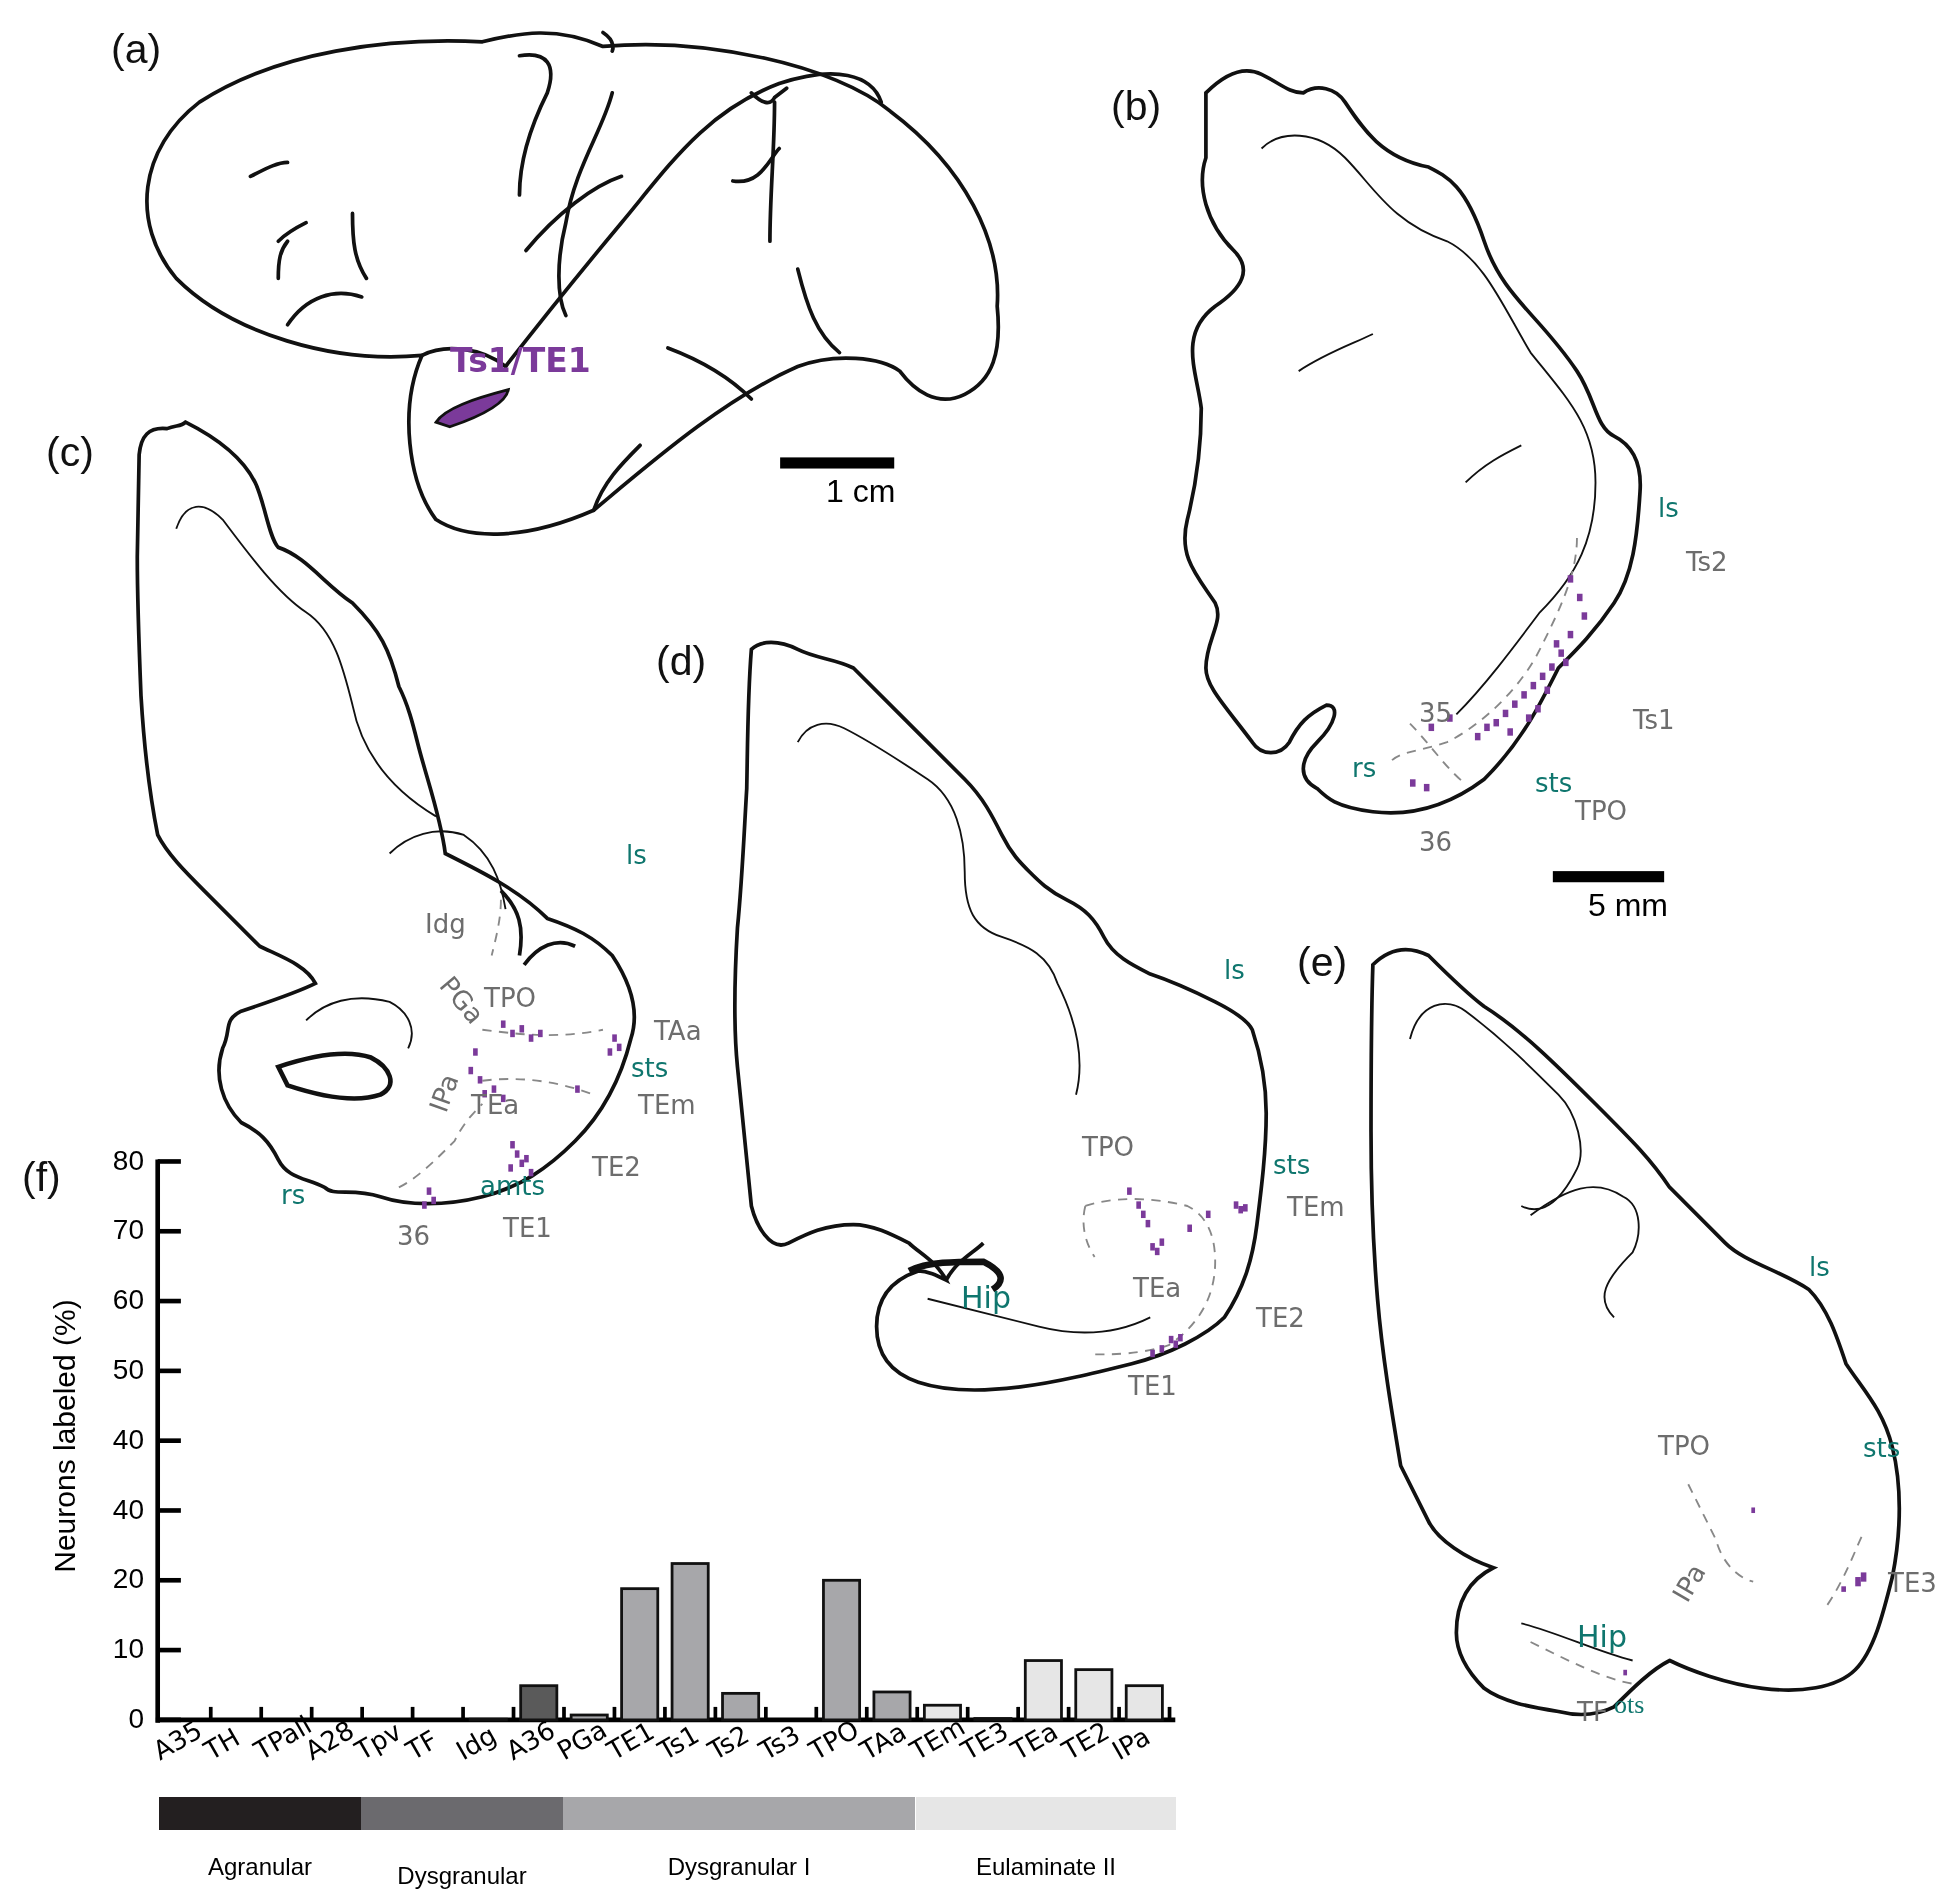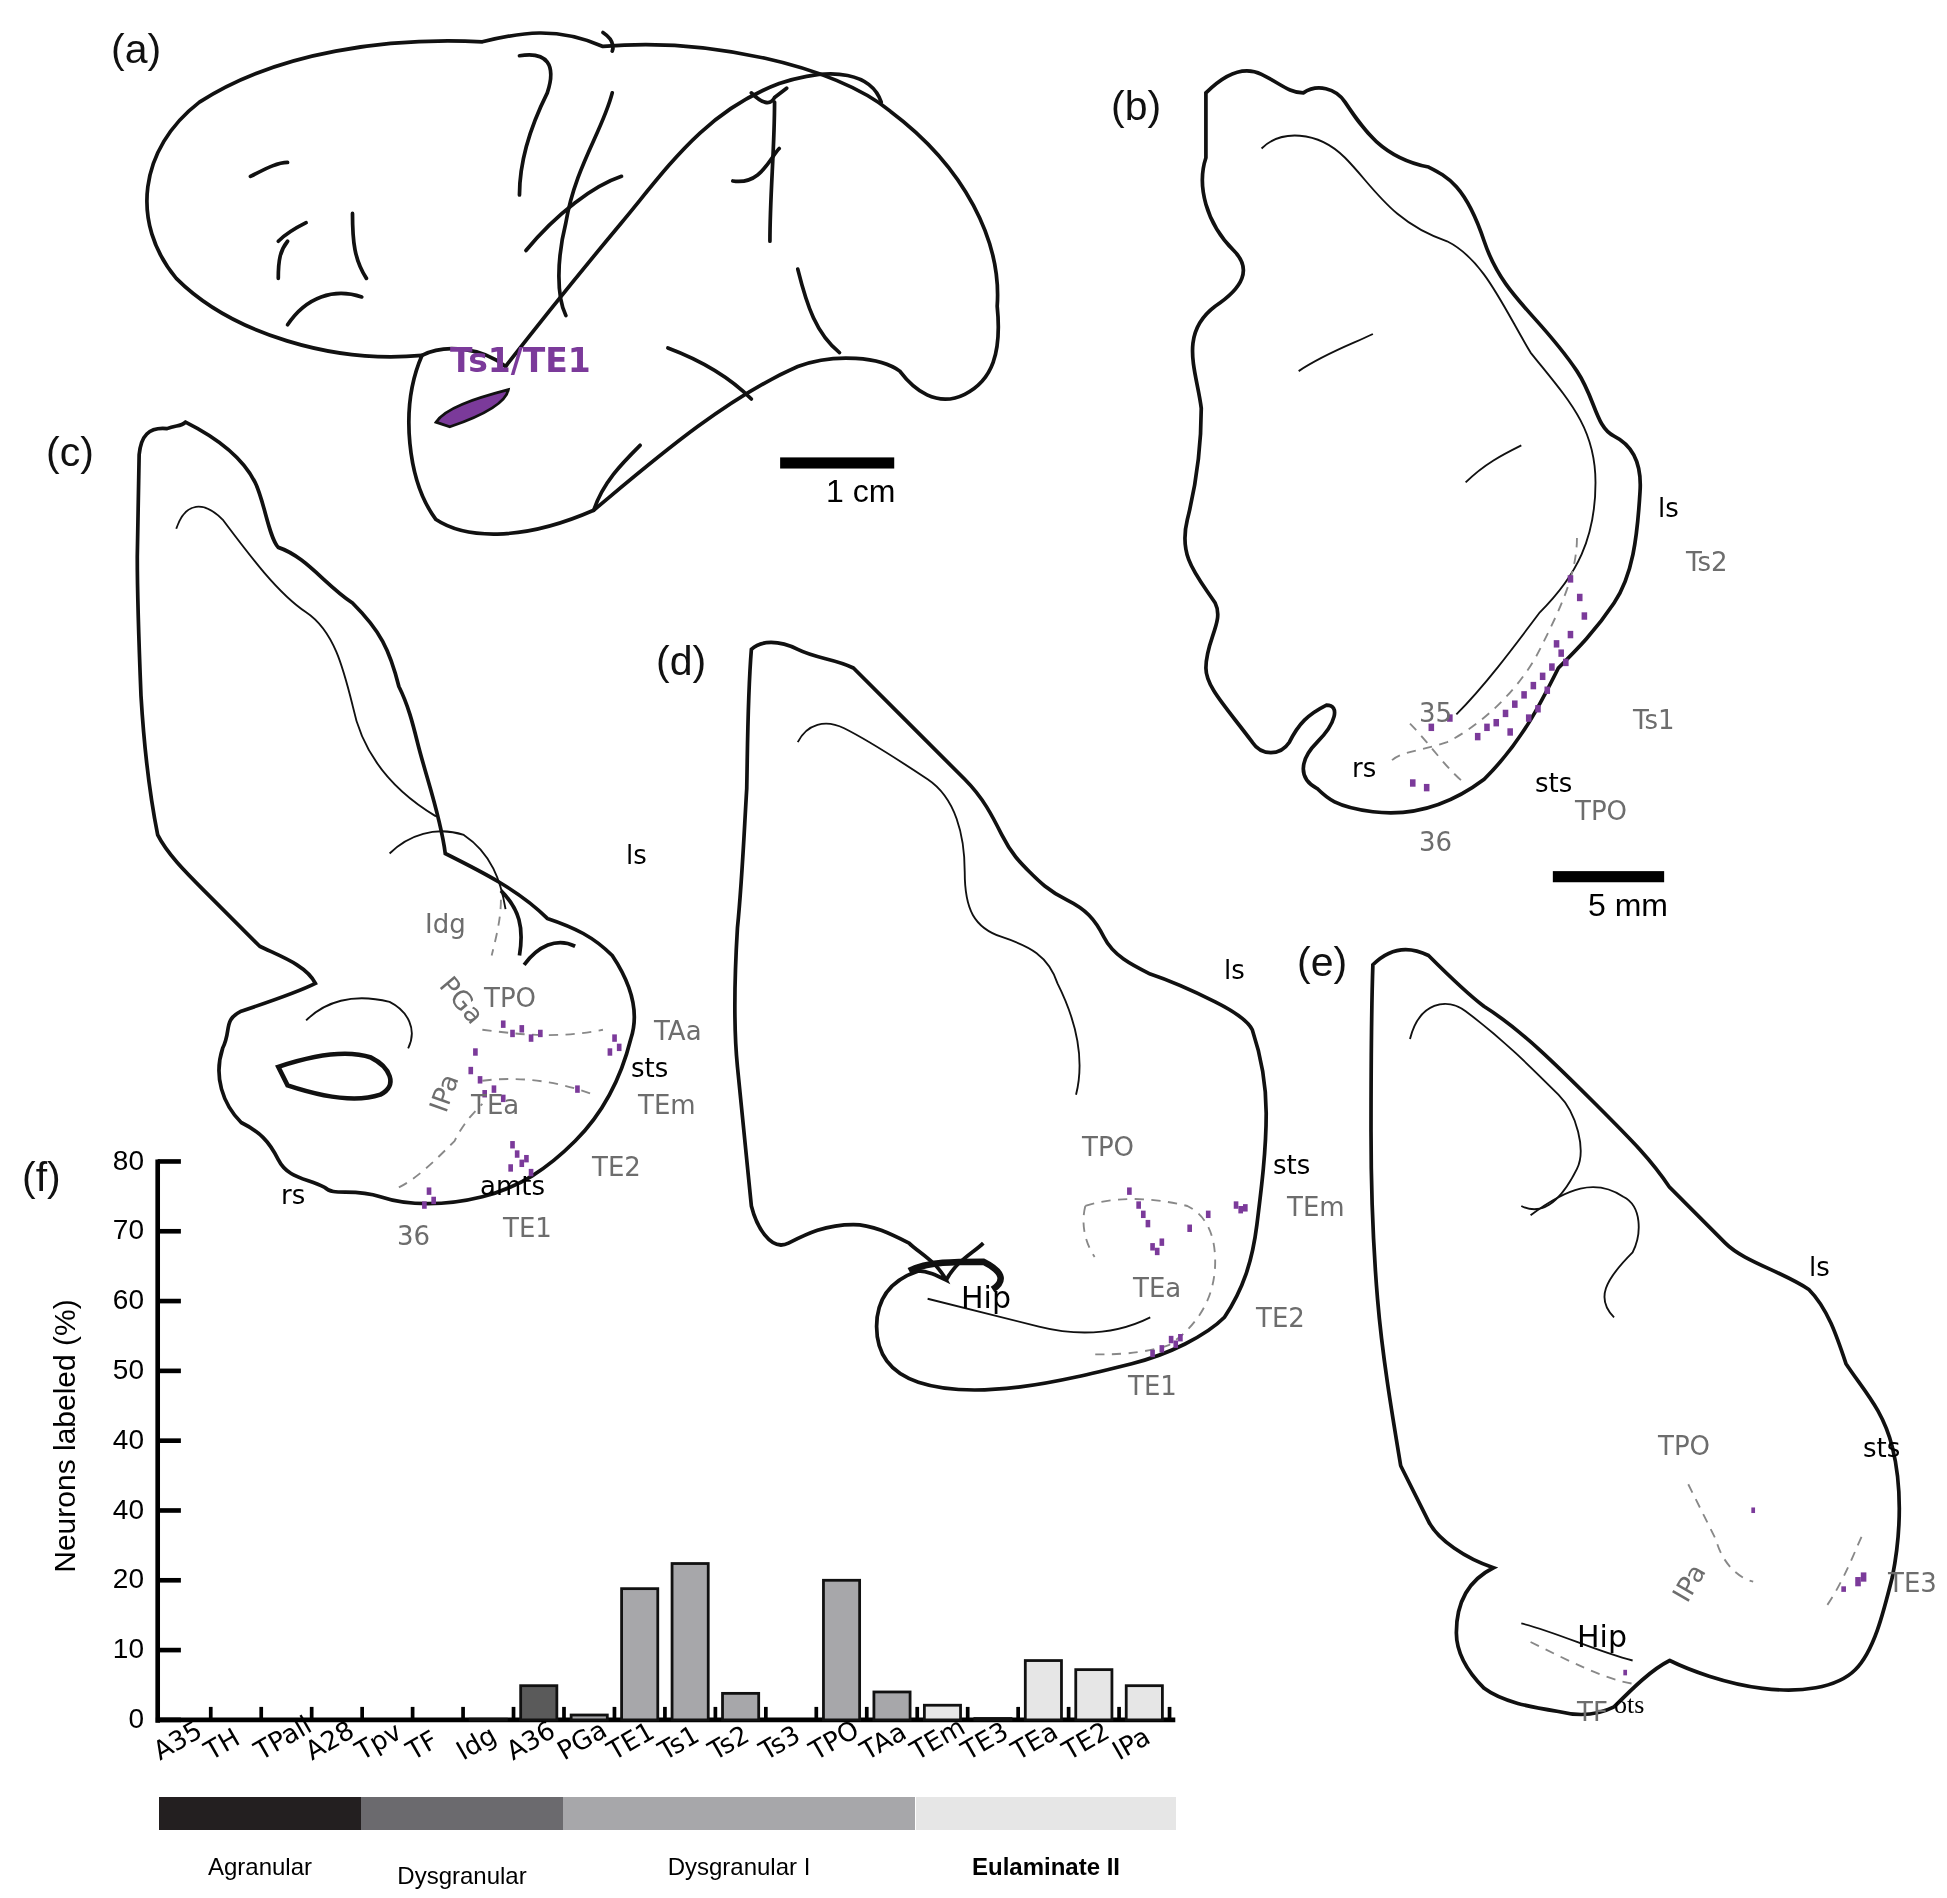--- a/index.html
+++ b/index.html
@@ -1,20 +1,20 @@
 <!DOCTYPE html>
 <html style="font-size:15px"><head>
 <meta charset="utf-8">
 <style>
   html,body{margin:0;padding:0;background:#ffffff;}
   body{width:1948px;height:1899px;position:relative;overflow:hidden;font-family:"Liberation Sans",sans-serif;color:#000;}
   .abs{position:absolute;white-space:nowrap;}
   .panel-label{font-size:41px;font-family:"Liberation Sans",sans-serif;color:#111;}
   .anat{font-family:"DejaVu Sans",sans-serif;font-size:26px;}
-  .anat.black{color:#000000;}
+  .anat.black{color:#0f766e;}
   .anat.gray{color:#6d6d6d;}
   .scale-text{font-size:32px;}
   svg.fig{position:absolute;left:0;top:0;}
   .ytick-label{position:absolute;font-size:28px;text-align:right;width:56px;}
   .xtick-label{position:absolute;font-size:26px;font-family:"DejaVu Sans",sans-serif;transform-origin:left bottom;transform:rotate(-30deg);}
   .ylabel{position:absolute;font-size:30px;transform:rotate(-90deg);transform-origin:center center;}
   .legend-seg{position:absolute;height:33px;}
   .legend-text{position:absolute;font-size:24px;text-align:center;}
 </style>
 </head>
@@ -315,16 +315,16 @@
       <div class="xtick-label" style="left: 1122px; top: 1736px;">IPa</div>
     </div>
   <div id="chart-legend">
       <div class="legend-seg" style="left: 159px; top: 1797px; width: 202px; background: rgb(35, 31, 32);"></div>
       <div class="legend-text" style="left: 159px; top: 1853px; width: 202px;">Agranular</div>
       <div class="legend-seg" style="left: 361px; top: 1797px; width: 202px; background: rgb(107, 106, 110);"></div>
       <div class="legend-text" style="left: 361px; top: 1853px; width: 202px; margin-top: 9px;">Dysgranular</div>
       <div class="legend-seg" style="left: 563px; top: 1797px; width: 352px; background: rgb(167, 167, 170);"></div>
       <div class="legend-text" style="left: 563px; top: 1853px; width: 352px;">Dysgranular I</div>
       <div class="legend-seg" style="left: 916px; top: 1797px; width: 260px; background: rgb(230, 230, 230);"></div>
-      <div class="legend-text" style="left: 916px; top: 1853px; width: 260px; font-weight: bold;">Eulaminate II</div>
+      <div class="legend-text" style="left: 916px; top: 1853px; width: 260px;">Eulaminate II</div>
     </div>
 </div>
 
 
 </body></html>

